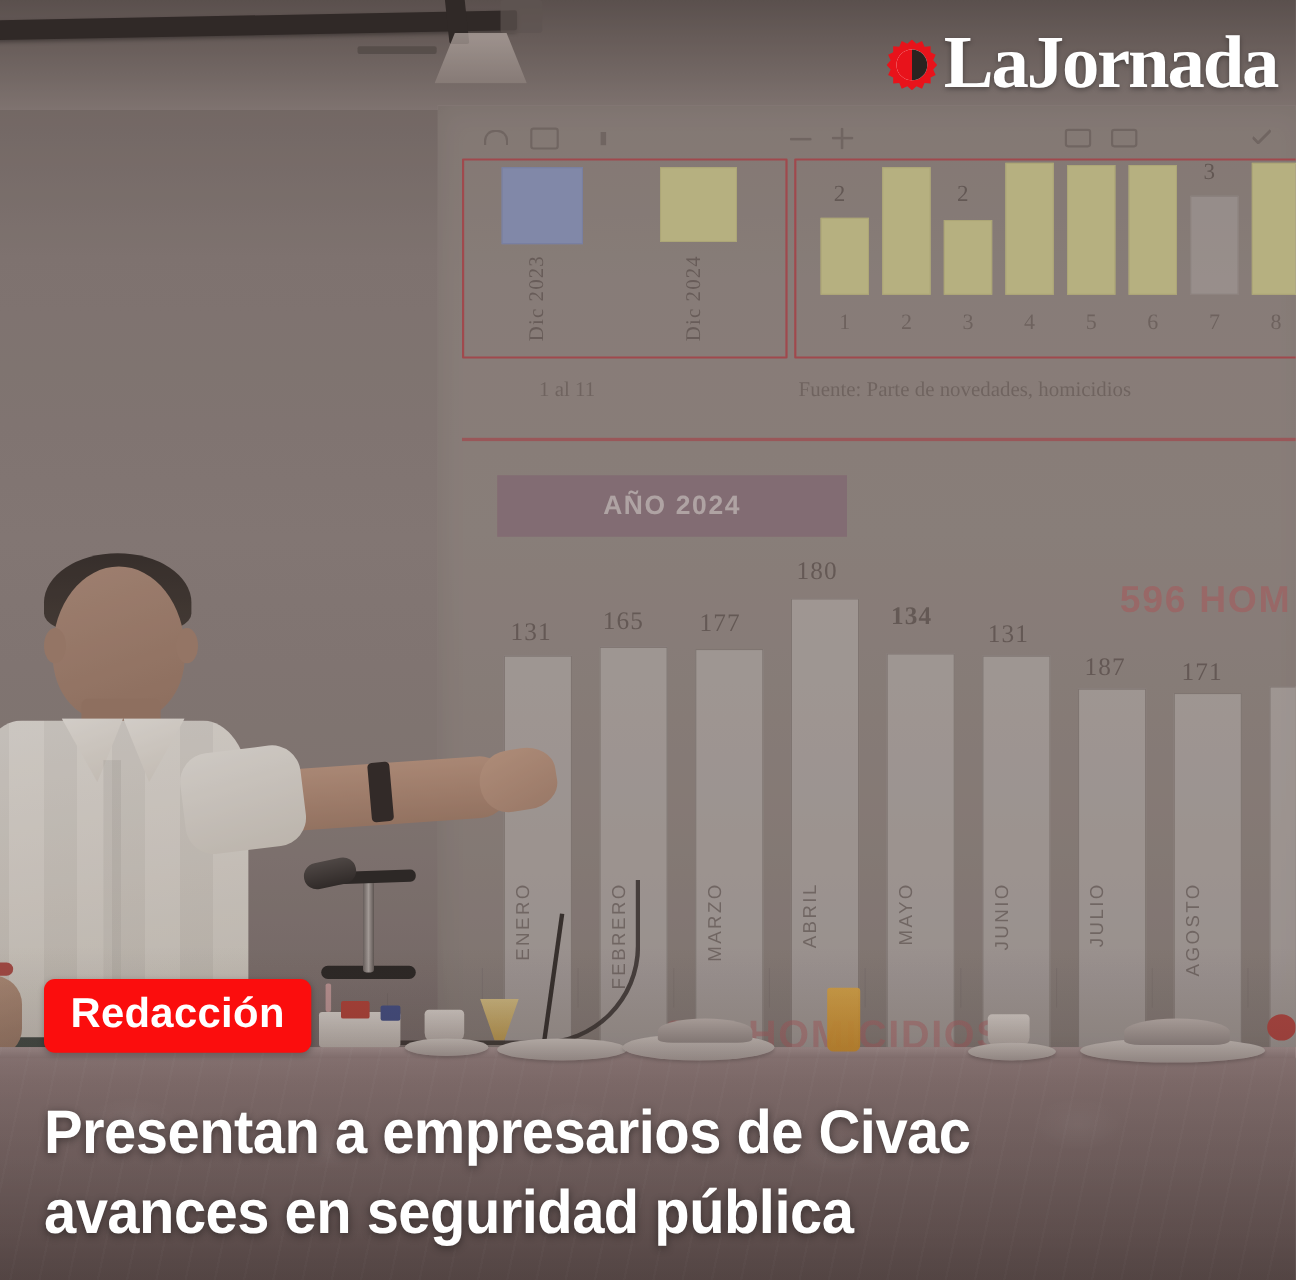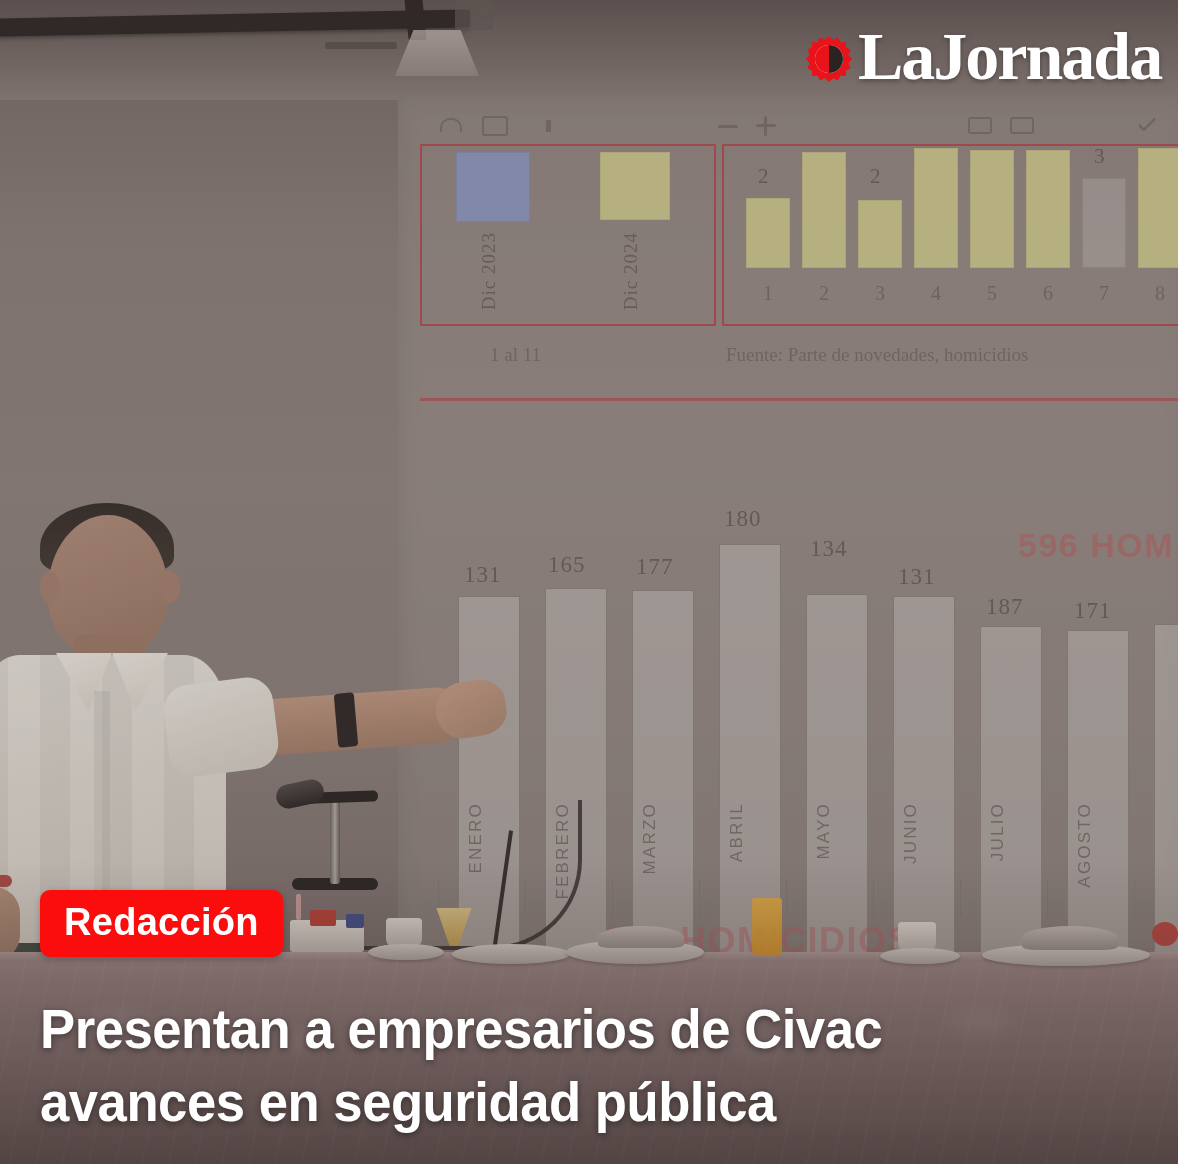--- a/index.html
+++ b/index.html
@@ -342,37 +342,40 @@
     <div class="xnum" style="left:477px;top:186px;">3</div>
     <div class="xnum" style="left:533px;top:186px;">4</div>
     <div class="xnum" style="left:589px;top:186px;">5</div>
     <div class="xnum" style="left:645px;top:186px;">6</div>
     <div class="xnum" style="left:701px;top:186px;">7</div>
     <div class="xnum" style="left:757px;top:186px;">8</div>
     <div class="slide-foot" style="left:312px;top:248px;margin-left:16px;">Fuente: Parte de novedades, homicidios</div>
 
     <div class="hrule" style="left:22px;top:302px;width:760px;"></div>
 
+    <div class="banner2024" style="left:54px;top:336px;">
+      <span>AÑO 2024</span>
+    </div>
     <div class="slide-red sm" style="left:620px;top:430px;">596 HOM</div>
 
     <div class="bar" style="left:60px;top:500px;width:62px;height:366px;"></div>
     <div class="bar" style="left:147px;top:492px;width:62px;height:374px;"></div>
     <div class="bar" style="left:234px;top:494px;width:62px;height:372px;"></div>
     <div class="bar" style="left:321px;top:448px;width:62px;height:418px;"></div>
     <div class="bar" style="left:408px;top:498px;width:62px;height:368px;"></div>
     <div class="bar" style="left:495px;top:500px;width:62px;height:366px;"></div>
     <div class="bar" style="left:582px;top:530px;width:62px;height:336px;"></div>
     <div class="bar" style="left:669px;top:534px;width:62px;height:332px;"></div>
     <div class="bar" style="left:756px;top:528px;width:62px;height:338px;"></div>
 
     <div class="barlabel" style="left:66px;top:466px;">131</div>
     <div class="barlabel" style="left:150px;top:456px;">165</div>
     <div class="barlabel" style="left:238px;top:458px;">177</div>
     <div class="barlabel" style="left:326px;top:410px;">180</div>
-    <div class="barlabel" style="left:412px;top:440px;">134</div>
+    <div class="barlabel" style="left:412px;top:451px;font-weight:bold;">134</div>
     <div class="barlabel" style="left:500px;top:468px;">131</div>
     <div class="barlabel" style="left:588px;top:498px;">187</div>
     <div class="barlabel" style="left:676px;top:502px;">171</div>
 
     <div class="tick" style="left:40px;top:784px;height:36px;"></div>
     <div class="tick" style="left:127px;top:784px;height:36px;"></div>
     <div class="tick" style="left:214px;top:784px;height:36px;"></div>
     <div class="tick" style="left:301px;top:784px;height:36px;"></div>
     <div class="tick" style="left:388px;top:784px;height:36px;"></div>
     <div class="tick" style="left:475px;top:784px;height:36px;"></div>

